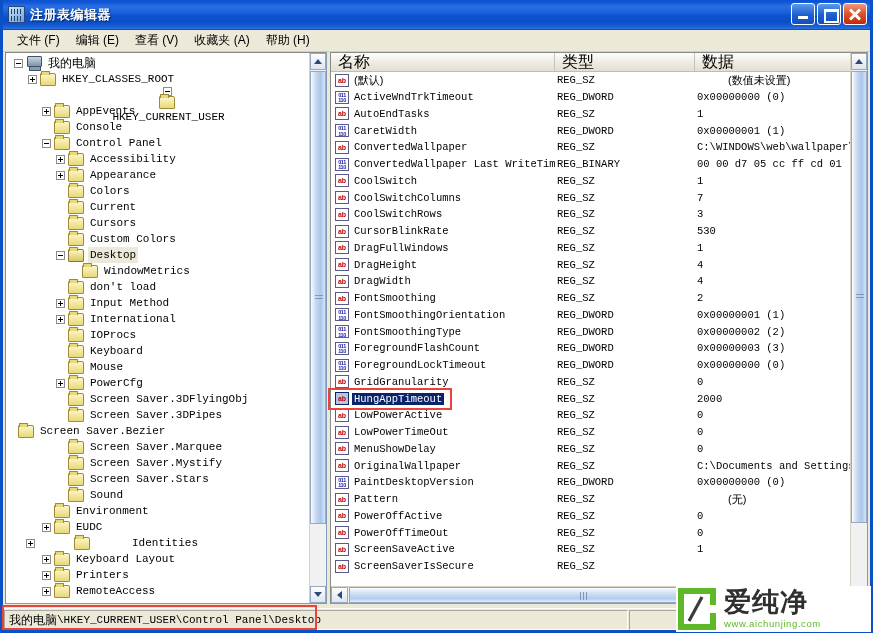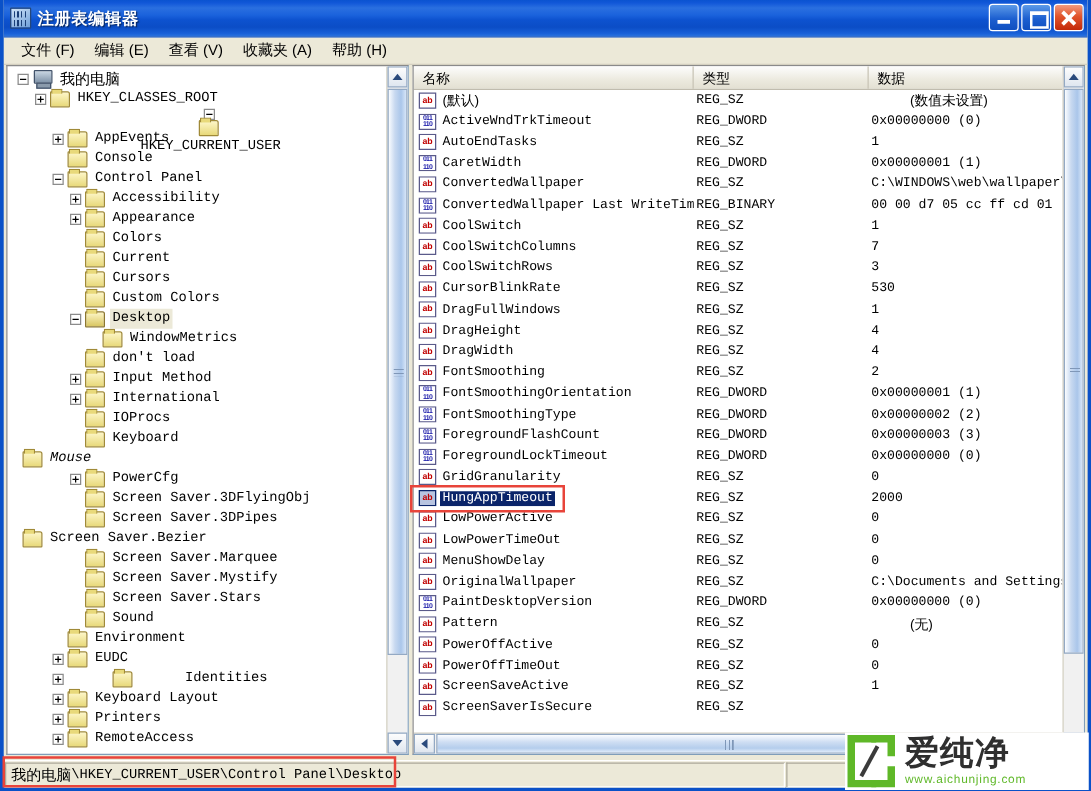--- a/index.html
+++ b/index.html
@@ -273,21 +273,21 @@
     width:7px; height:8px;
     background: repeating-linear-gradient(to right,#7f97b8 0 1px, transparent 1px 3px);
   }
 
   
   .lv-head {
     position:absolute; left:0; top:0; right:17px; height:19px;
     display:flex;
     background: linear-gradient(to bottom,#fdfdfd,#eceadf 60%,#e3e0d2);
     border-bottom:1px solid #c0bcae;
-    font-size:11px;
+    font-size:16px;
     text-align:center;
   }
   .lv-col {
     position:relative;
     display:flex; align-items:center;
     padding-left:7px;
     border-right:1px solid #c7c3b5;
     cursor:pointer;
     color:#000;
   }
@@ -512,21 +512,21 @@
             <div class="tnode" style="padding-left: 50px; text-align: right;">
               <span class="nospace"></span>
               <span class="folder"></span>
               <span class="tlabel">IOProcs</span>
             </div>
             <div class="tnode" style="padding-left: 50px;">
               <span class="nospace"></span>
               <span class="folder"></span>
               <span class="tlabel">Keyboard</span>
             </div>
-            <div class="tnode" style=" font-style: italic;">
+            <div class="tnode" style="padding-left: 50px;">
               <span class="nospace"></span>
               <span class="folder"></span>
               <span class="tlabel">Mouse</span>
             </div>
             <div class="tnode" style="padding-left: 50px;">
               <span class="plus col"></span>
               <span class="folder"></span>
               <span class="tlabel">PowerCfg</span>
             </div>
             <div class="tnode" style="padding-left: 50px;">
@@ -567,21 +567,21 @@
             <div class="tnode" style="padding-left: 36px;">
               <span class="nospace"></span>
               <span class="folder"></span>
               <span class="tlabel">Environment</span>
             </div>
             <div class="tnode" style="padding-left: 36px;">
               <span class="plus col"></span>
               <span class="folder"></span>
               <span class="tlabel">EUDC</span>
             </div>
-            <div class="tnode" style="padding-left: 36px; gap: 36px;">
+            <div class="tnode" style="padding-left: 20px; gap: 36px;">
               <span class="plus col"></span>
               <span class="folder"></span>
               <span class="tlabel">Identities</span>
             </div>
             <div class="tnode" style="padding-left: 36px;">
               <span class="plus col"></span>
               <span class="folder"></span>
               <span class="tlabel">Keyboard Layout</span>
             </div>
             <div class="tnode" style="padding-left: 36px;">

